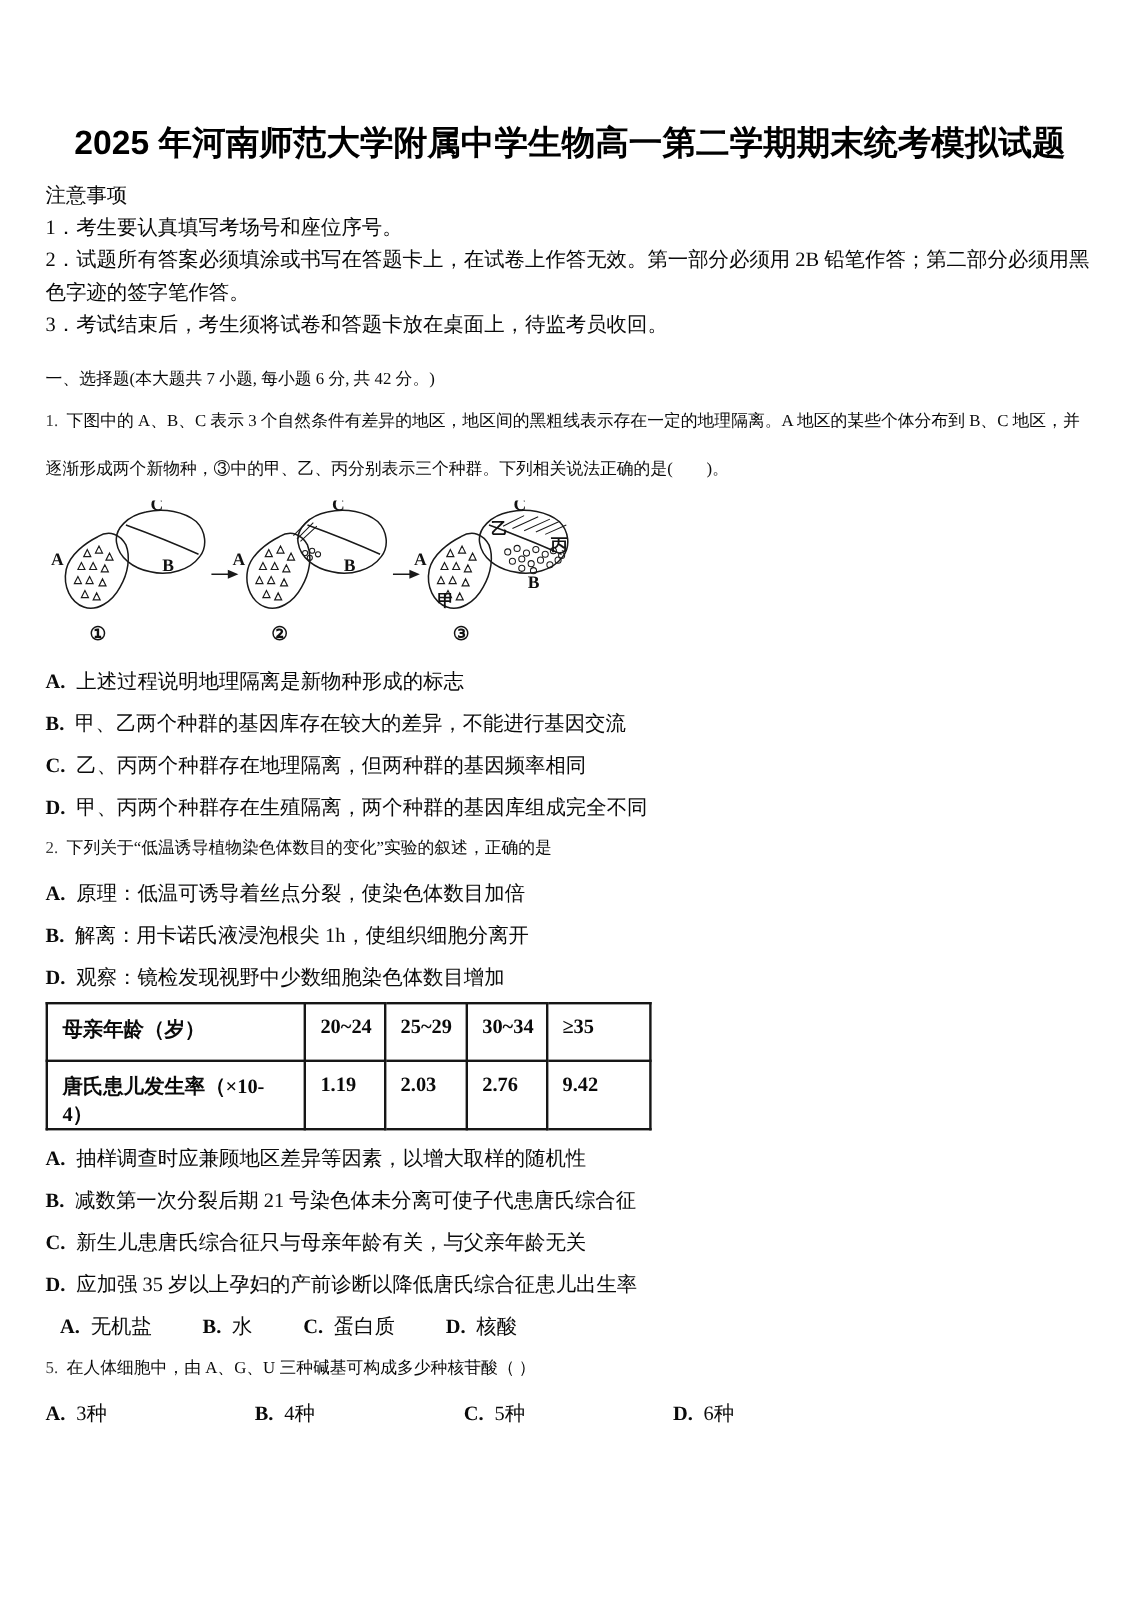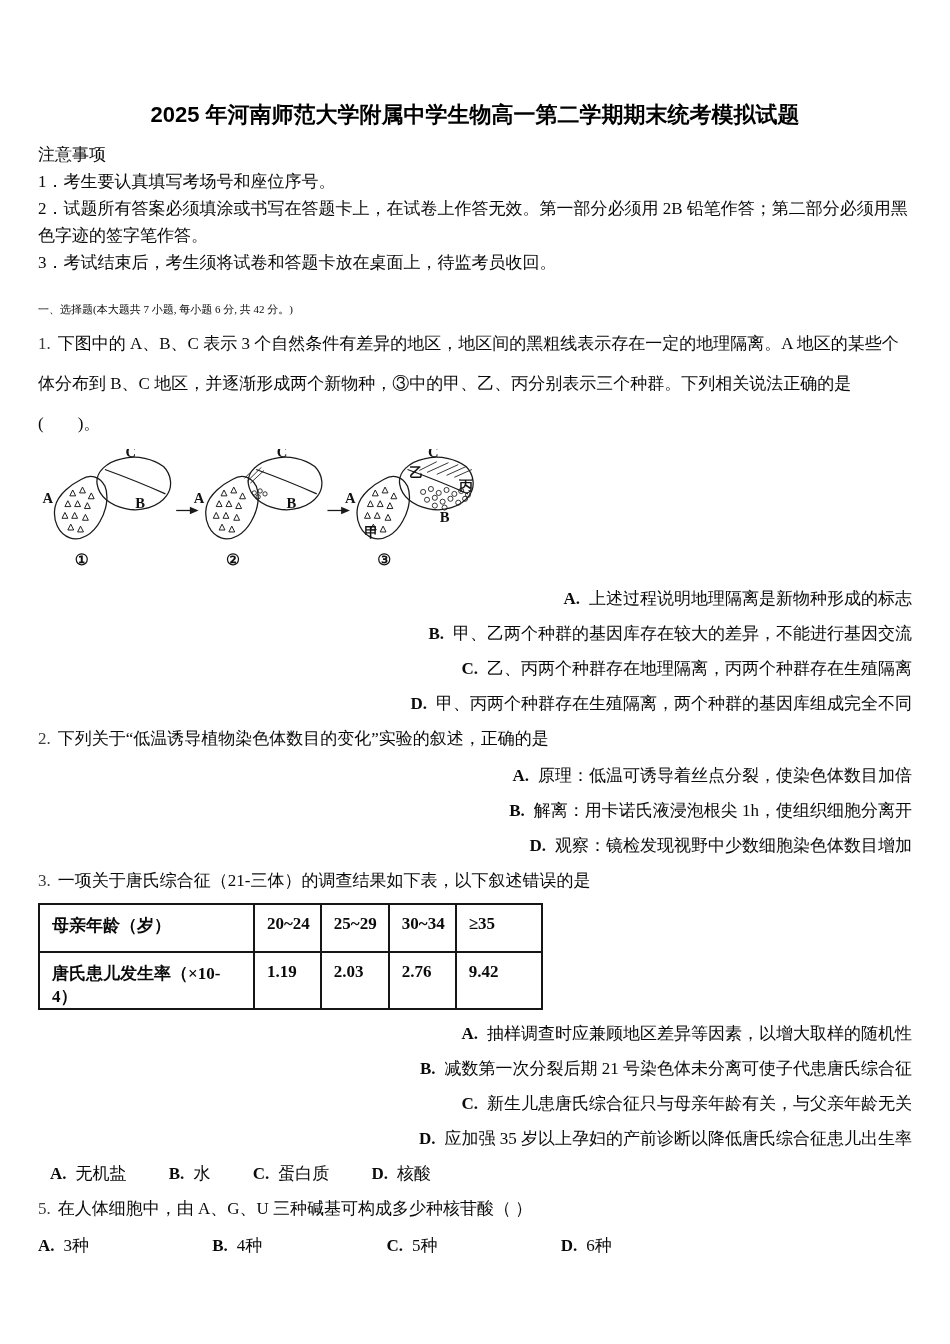--- a/index.html
+++ b/index.html
@@ -7,29 +7,29 @@
   body {
     width: 950px; height: 1344px;
     background: #ffffff; color: #0a0a0a;
     font-family: "Liberation Serif", "DejaVu Serif", serif;
     overflow: hidden;
   }
   .page { padding: 100px 38px 0 38px; }
   .title {
     margin: 0 0 12px 0; text-align: center;
     font-family: "Liberation Sans", "DejaVu Sans", sans-serif;
-    font-size: 22px; font-weight: 700; color: #000;
+    font-size: 28px; font-weight: 700; color: #000;
   }
   .notice-heading { font-size: 17px; line-height: 26px; }
   .notice-item { font-size: 17px; line-height: 27px; }
-  .section-heading { font-size: 11px; line-height: 26px; margin-top: 20px; }
-  .stem { font-size: 17px; line-height: 26px; margin-top: 11px; }
+  .section-heading { font-size: 14px; line-height: 26px; margin-top: 20px; }
+  .stem { font-size: 14px; line-height: 26px; margin-top: 11px; }
   .stem-q1 { line-height: 40px; margin-top: 2px; }
   .qnum { color: #3c3c3c; margin-right: 7px; }
-  .opt { font-size: 17px; line-height: 22px; margin-top: 13px; text-align: right; }
+  .opt { font-size: 17px; line-height: 22px; margin-top: 13px; }
   .opt-label { font-weight: 700; margin-right: 9px; }
   .figure-wrap { margin: 5px 0 6px 2px; }
   svg text {
     font-family: "Liberation Serif", "DejaVu Serif", serif;
     font-weight: 700; fill: #111;
   }
   .dtable { border-collapse: collapse; margin: 9px 12px 1px 0; }
   .dtable td {
     border: 2px solid #161616; font-size: 17px; font-weight: 700;
     vertical-align: top; padding: 9px 10px 0 12px; height: 48px;
@@ -134,33 +134,32 @@
           <text x="22" y="90" font-size="14">甲</text>
           <text x="68" y="29" font-size="14">乙</text>
           <text x="119" y="42" font-size="14">丙</text>
           <text x="35" y="119" font-size="16" font-weight="400" font-family="DejaVu Sans, sans-serif">③</text>
         </g>
       </svg>
     </div>
 
     <div class="opt"><span class="opt-label">A.</span><span>上述过程说明地理隔离是新物种形成的标志</span></div>
     <div class="opt"><span class="opt-label">B.</span><span>甲、乙两个种群的基因库存在较大的差异，不能进行基因交流</span></div>
-    <div class="opt"><span class="opt-label">C.</span><span>乙、丙两个种群存在地理隔离，丙两个种群存在生殖隔离</span></div>
+    <div class="opt"><span class="opt-label">C.</span><span>乙、丙两个种群存在地理隔离，但两种群的基因频率相同</span></div>
     <div class="opt"><span class="opt-label">D.</span><span>甲、丙两个种群存在生殖隔离，两个种群的基因库组成完全不同</span></div>
   </div>
 
   <div>
     <div class="stem"><span class="qnum">2.</span><span>下列关于“低温诱导植物染色体数目的变化”实验的叙述，正确的是</span></div>
     <div class="opt"><span class="opt-label">A.</span><span>原理：低温可诱导着丝点分裂，使染色体数目加倍</span></div>
     <div class="opt"><span class="opt-label">B.</span><span>解离：用卡诺氏液浸泡根尖 1h，使组织细胞分离开</span></div>
     <div class="opt"><span class="opt-label">D.</span><span>观察：镜检发现视野中少数细胞染色体数目增加</span></div>
   </div>
 
   <div>
-    <div class="stem"><span class="qnum">3.</span><span>一项关于唐氏综合征（21-三体）的调查结果如下表，以下叙述错误的是</span></div>
 
     <table class="dtable">
       <tbody>
           <tr>
         <td class="c0">母亲年龄（岁）</td>
         <td class="c1">20~24</td>
         <td class="c2">25~29</td>
         <td class="c3">30~34</td>
         <td class="c4">≥35</td>
       </tr>

